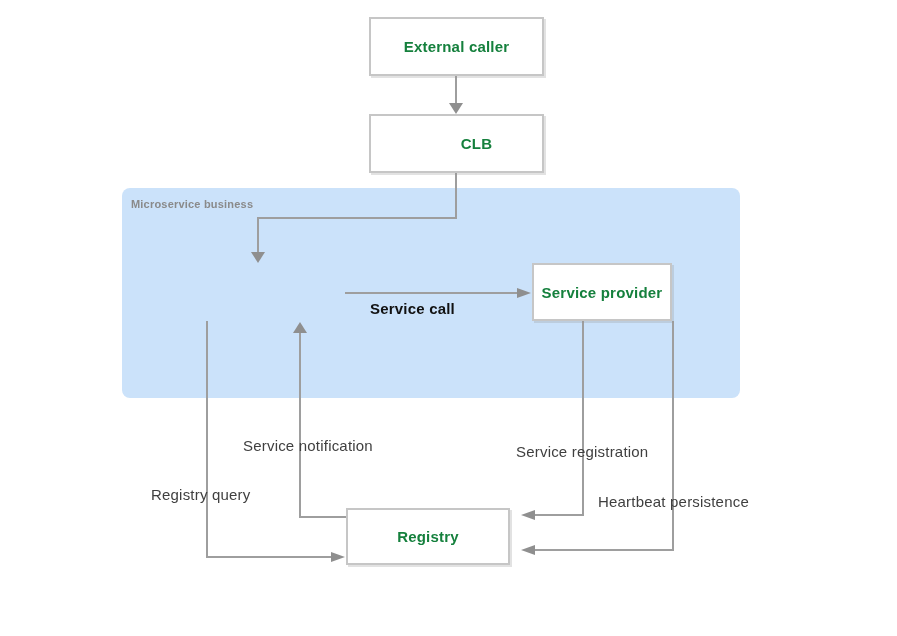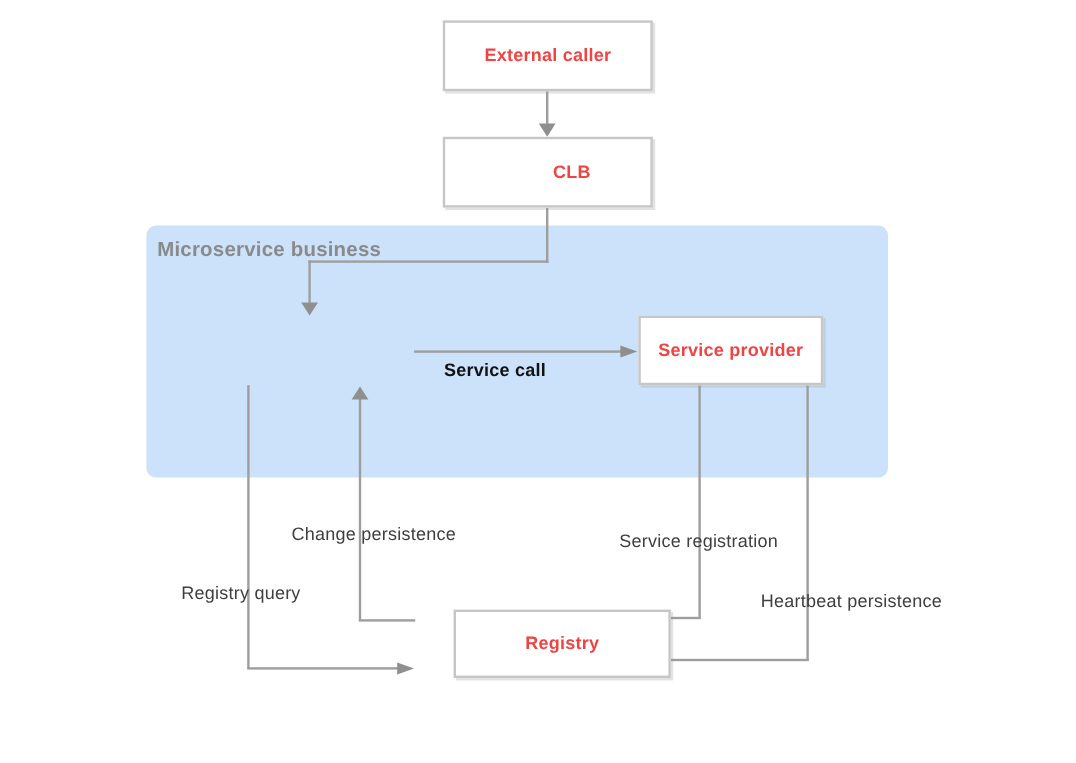--- a/index.html
+++ b/index.html
@@ -21,38 +21,38 @@
   }
   .region{
     position:absolute;
     left:122px;top:188px;width:618px;height:210px;
     background:var(--region-bg);
     border-radius:8px;
   }
   .region-label{
     position:absolute;
     left:131px;top:198px;
-    font-size:17px;font-weight:bold;
+    font-size:11px;font-weight:bold;
     color:var(--region-label);
     letter-spacing:0.2px;
   }
   .node{
     position:absolute;
     background:#ffffff;
     border:2px solid var(--box-border);
     box-shadow:2px 2px 0 rgba(150,150,150,0.28);
     display:flex;align-items:center;justify-content:center;
-    font-size:15px;font-weight:bold;color:#ef4444;
+    font-size:15px;font-weight:bold;color:#15803d;
     letter-spacing:0.2px;
   }
   .n-external{left:369px;top:17px;width:175px;height:59px;}
   .n-clb{left:369px;top:114px;width:175px;height:59px;padding-left:40px;}
   .n-consumer{left:171px;top:264px;width:174px;height:57px;}
-  .n-provider{left:532px;top:263px;width:154px;height:58px;}
-  .n-registry{left:346px;top:508px;width:181px;height:57px;margin-left:32px;}
+  .n-provider{left:532px;top:263px;width:140px;height:58px;}
+  .n-registry{left:346px;top:508px;width:164px;height:57px;}
   .line{position:absolute;background:var(--line);}
   .vl{width:2px;}
   .hl{height:2px;}
   .arr{position:absolute;width:0;height:0;}
   .arr-down{border-left:7px solid transparent;border-right:7px solid transparent;border-top:11px solid var(--arrow);}
   .arr-up{border-left:7px solid transparent;border-right:7px solid transparent;border-bottom:11px solid var(--arrow);}
   .arr-right{border-top:5px solid transparent;border-bottom:5px solid transparent;border-left:14px solid var(--arrow);}
   .arr-left{border-top:5px solid transparent;border-bottom:5px solid transparent;border-right:14px solid var(--arrow);}
   .edge-label{
     position:absolute;
@@ -103,18 +103,18 @@
     <span>CLB</span>
   </div>
   <div class="node n-provider">
     <span>Service provider</span>
   </div>
   <div class="node n-registry">
     <span>Registry</span>
   </div>
 
   <div class="edge-label bold" style="left:370px;top:264px;">Service call</div>
-  <div class="edge-label" style="left:243px;top:437px;">Change persistence</div>
+  <div class="edge-label" style="left:243px;top:437px;">Service notification</div>
   <div class="edge-label" style="left:516px;top:443px;">Service registration</div>
   <div class="edge-label" style="left:151px;top:486px;">Registry query</div>
-  <div class="edge-label" style="left:634px;top:493px;">Heartbeat persistence</div>
+  <div class="edge-label" style="left:598px;top:493px;">Heartbeat persistence</div>
 
 </div>
 
 </body></html>

